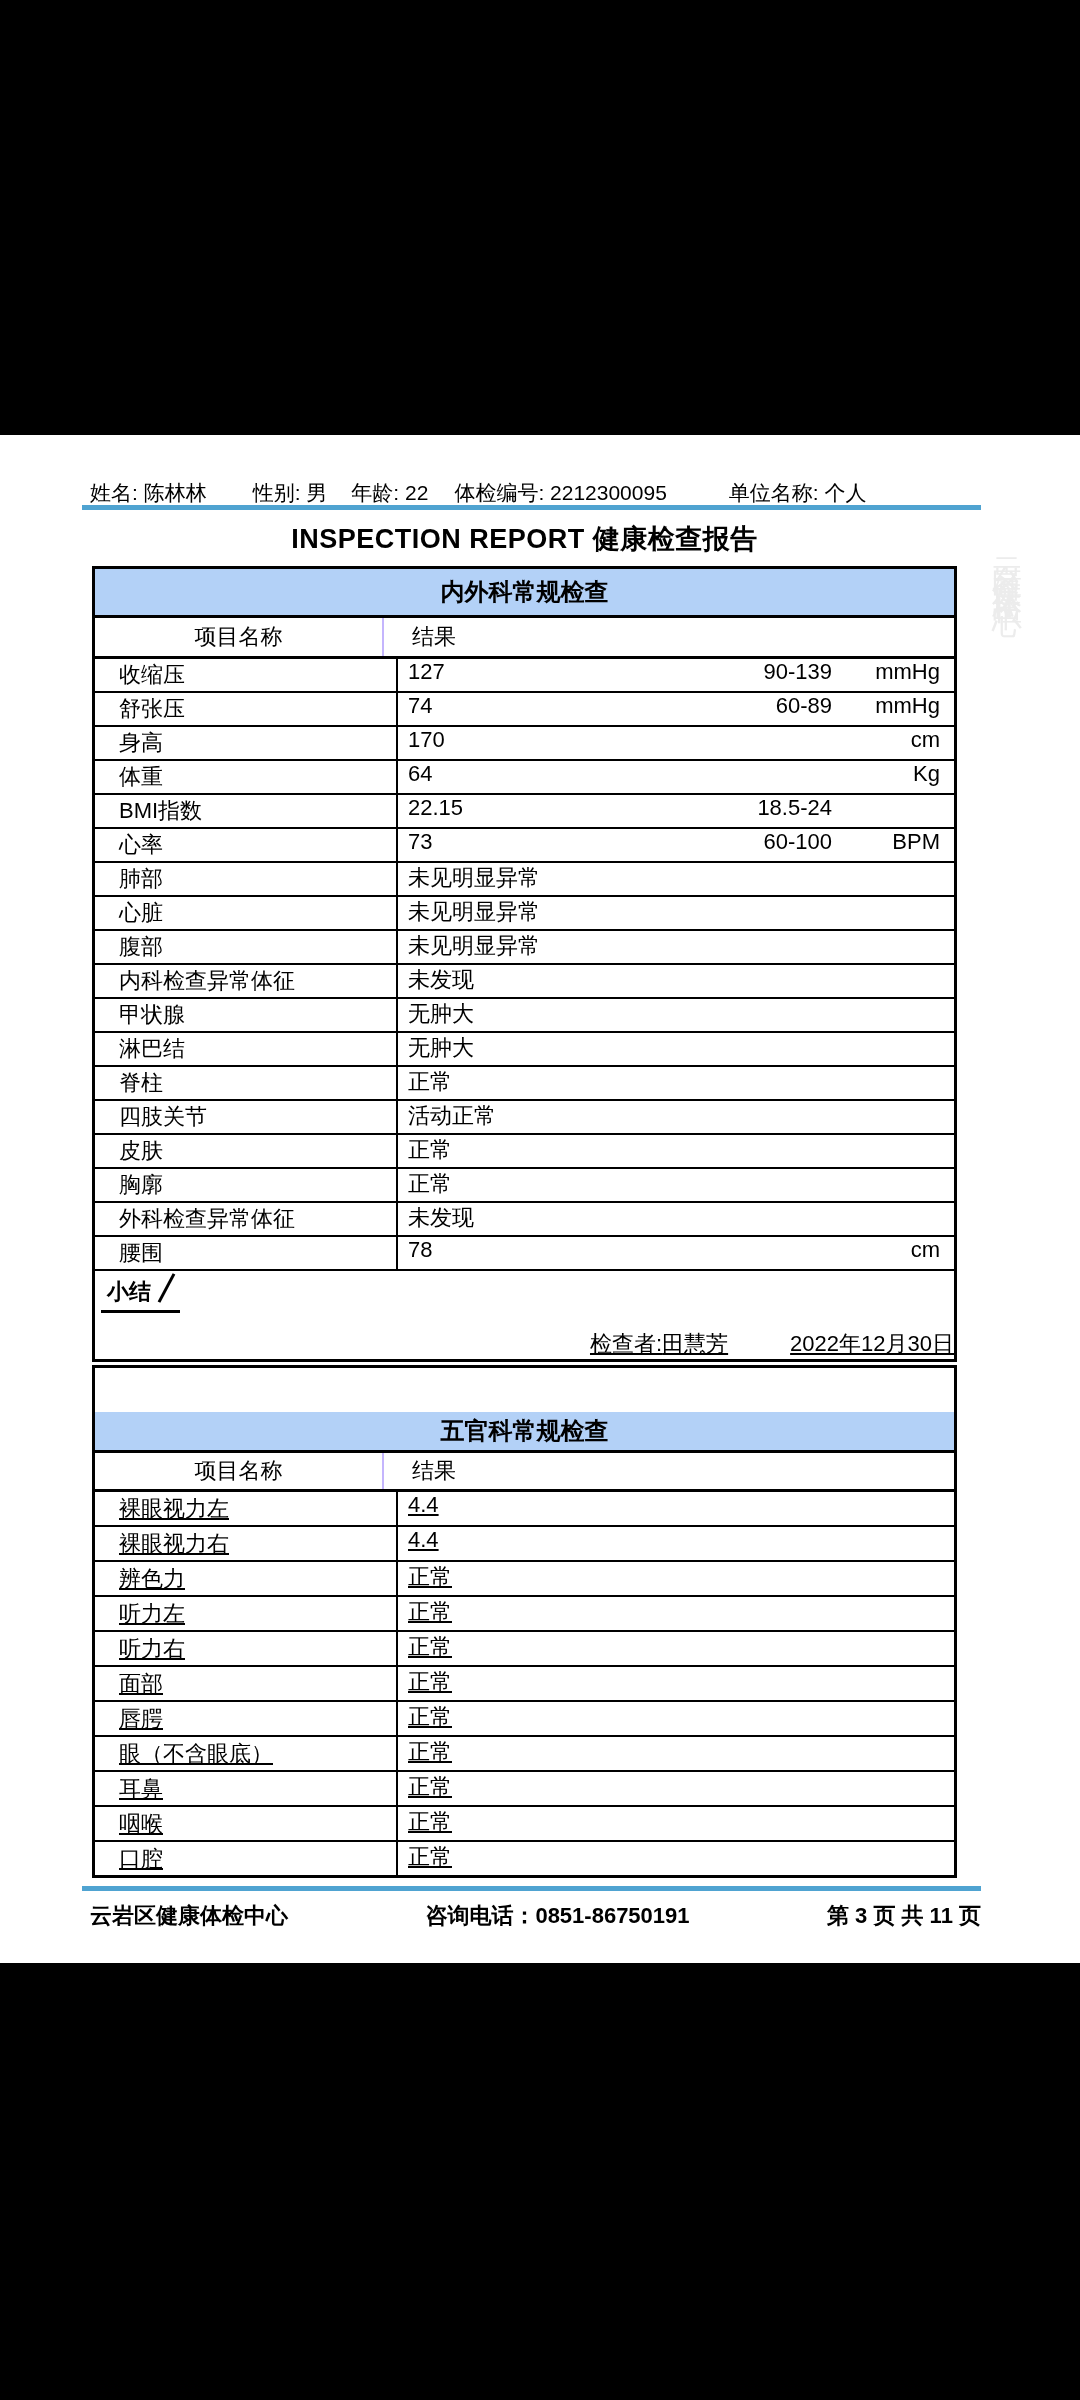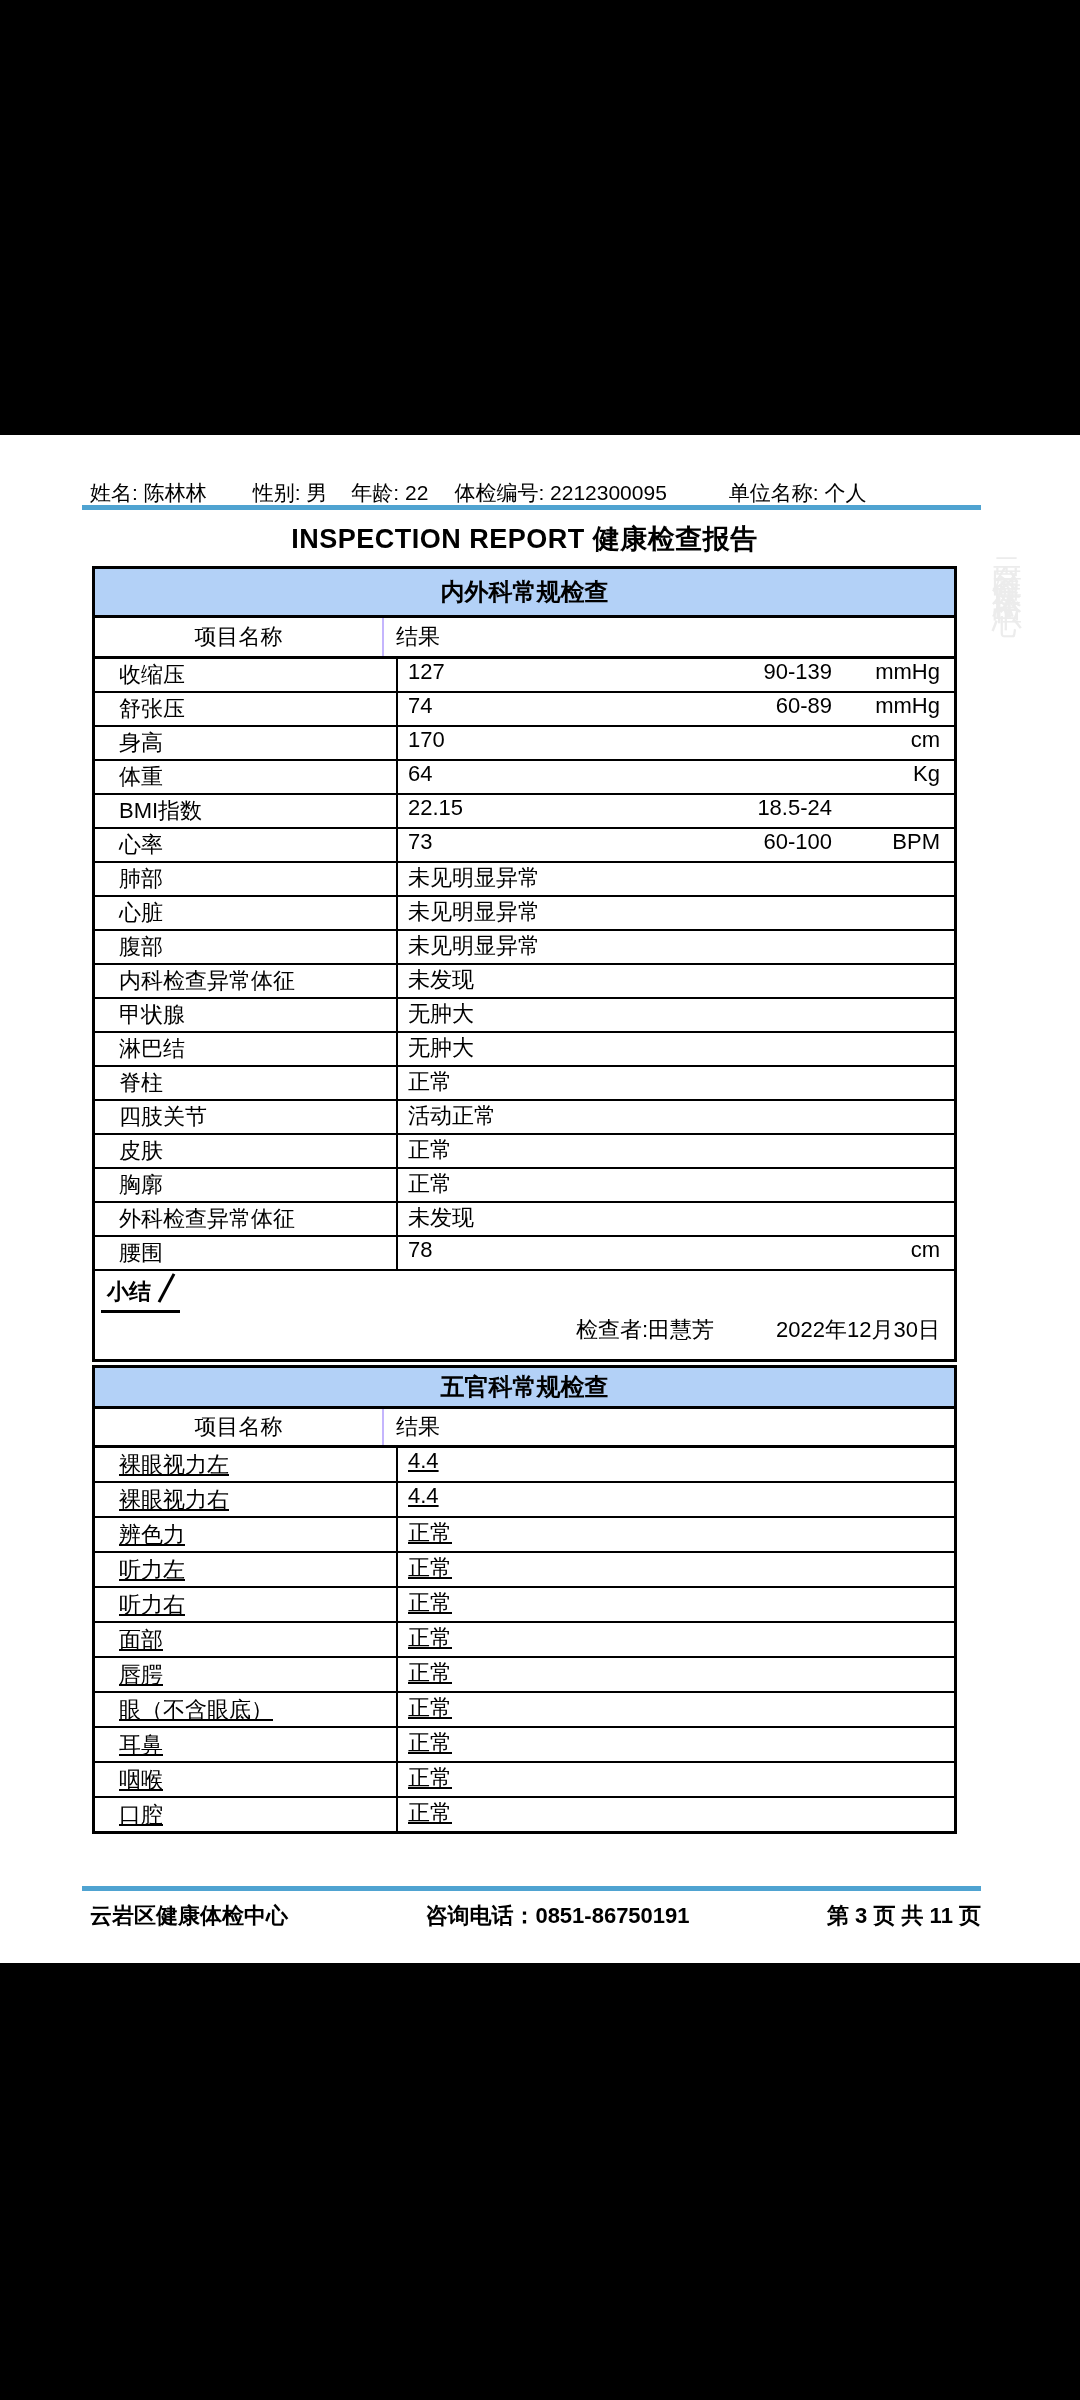--- a/index.html
+++ b/index.html
@@ -48,21 +48,21 @@
     display:flex; align-items:center; justify-content:center;
     font-weight:bold; font-size:24px;
   }
   .t2 .t-head { height:38px; }
   .t-cols { display:flex; height:38px; border-bottom:3px solid #000; font-size:22px; }
   .t2 .t-cols { height:36px; }
   .col-name {
     width:287px; border-right:2px solid #c4b5fd; box-sizing:content-box;
     display:flex; align-items:center; justify-content:center;
   }
-  .col-result { flex:1; display:flex; align-items:center; padding-left:12px; }
+  .col-result { flex:1; display:flex; align-items:center; padding-left:28px; }
   .row { display:flex; height:32px; border-bottom:2px solid #000; font-size:22px; }
   .t2 .row { height:33px;text-decoration:underline; }
   .t2 .row:last-child { border-bottom:none; }
   .row .name {
     width:277px; padding-left:24px; border-right:2px solid #000;
     display:flex; align-items:center; white-space:nowrap; overflow:hidden;
   }
   .row .result { flex:1; display:flex; align-items:flex-start; padding:0 14px 0 10px; }
   .row .v { flex:1; text-align:left; white-space:nowrap; }
   .row .r { width:150px; text-align:right; white-space:nowrap; }
@@ -71,22 +71,22 @@
   .summary-tag {
     display:flex; align-items:center; margin-left:6px; padding:3px 0 3px 6px;
     border-bottom:3px solid #000; font-weight:bold;
   }
   .tag-slash {
     display:inline-block; width:3px; height:32px; background:#000;
     transform:rotate(28deg); margin:-8px 12px 0 14px;
   }
   .summary-text { margin-left:10px; white-space:nowrap; }
   .examiner-row {
-    height:44px; display:flex; justify-content:flex-end; align-items:flex-start;
-    font-size:22px; padding-right:14px; white-space:nowrap;
+    height:44px; display:flex; justify-content:flex-end; align-items:flex-end;
+    font-size:22px; white-space:nowrap;text-decoration:underline;
   }
   .examiner-row .date { margin-left:62px; }
   .footer {
     position:absolute; top:1466px; left:90px; width:891px;
     display:flex; justify-content:space-between; align-items:center;
     font-weight:bold; font-size:22px; white-space:nowrap;
   }
 </style>
 </head>
 <body>
@@ -267,21 +267,21 @@
           <span class="tag-slash"></span>
         </span>
       </div>
       <div class="examiner-row">
         <span><span>检查者:</span><span>田慧芳</span></span>
         <span class="date">2022年12月30日</span>
       </div>
     </div>
 
     <div class="table t2">
-      <div class="t-head" style="background: rgb(179, 209, 247);">五官科常规检查</div>
+      <div class="t-head" style="background: rgb(179, 209, 247); margin-top: 44px;">五官科常规检查</div>
       <div class="t-cols">
         <span class="col-name">项目名称</span>
         <span class="col-result">结果</span>
       </div>
       <div>
           <div class="row">
             <span class="name">裸眼视力左</span>
             <span class="result">
               <span class="v">4.4</span>
               <span class="r"></span>

